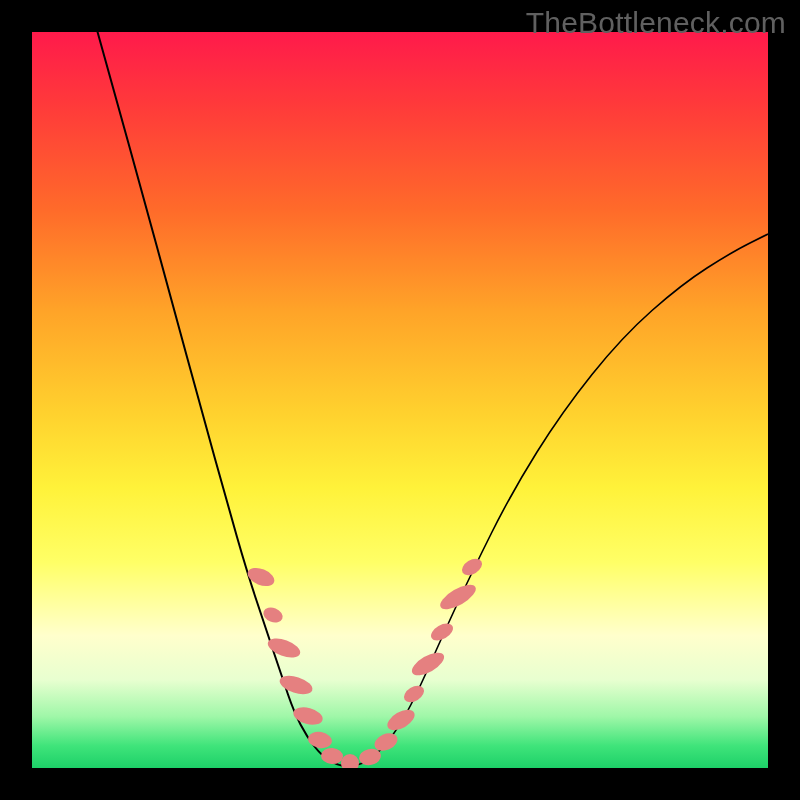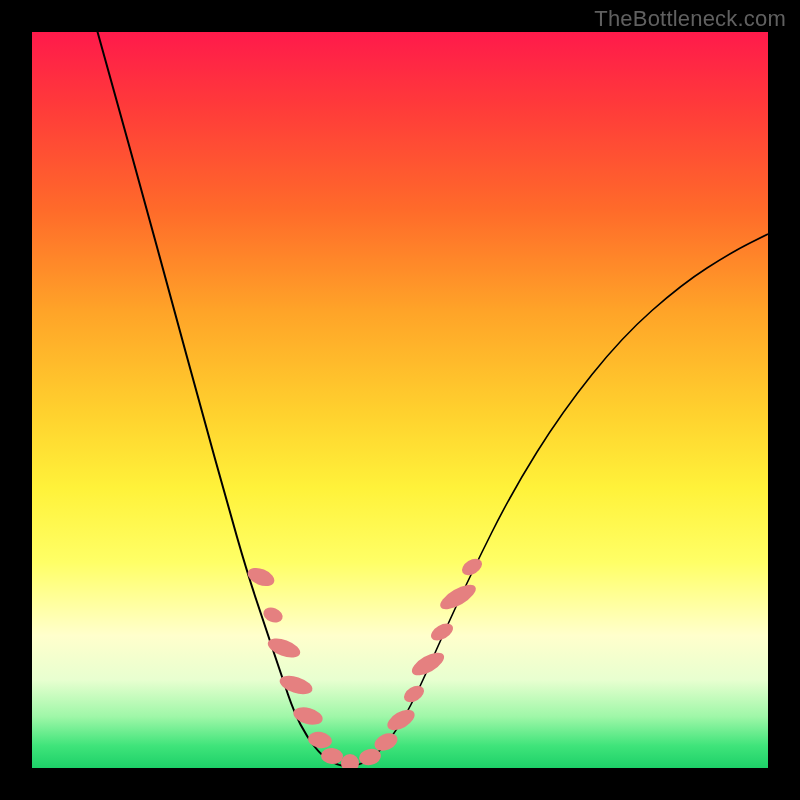--- a/index.html
+++ b/index.html
@@ -34,21 +34,21 @@
       #e8ffd0 88%,
       #9ff7a8 93%,
       #3fe47a 97%,
       #1dd068 100%);
     overflow: hidden;
   }
   .watermark {
     position: absolute;
     top: 6px;
     right: 14px;
-    font-size: 22px;
+    font-size: 30px;
     color: #606060;
     font-weight: 500;
     letter-spacing: 0.2px;
     z-index: 10;
   }
   svg.curves {
     position: absolute;
     left: 0;
     top: 0;
     width: 736px;

